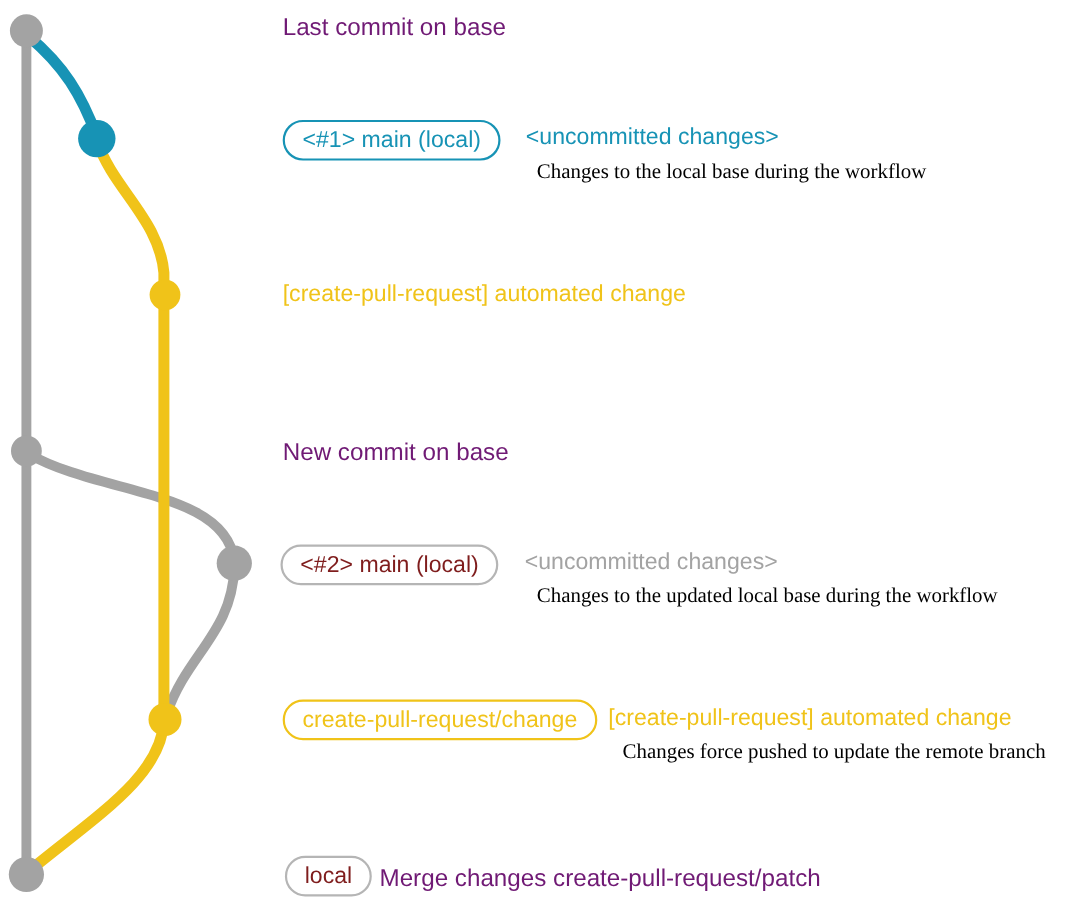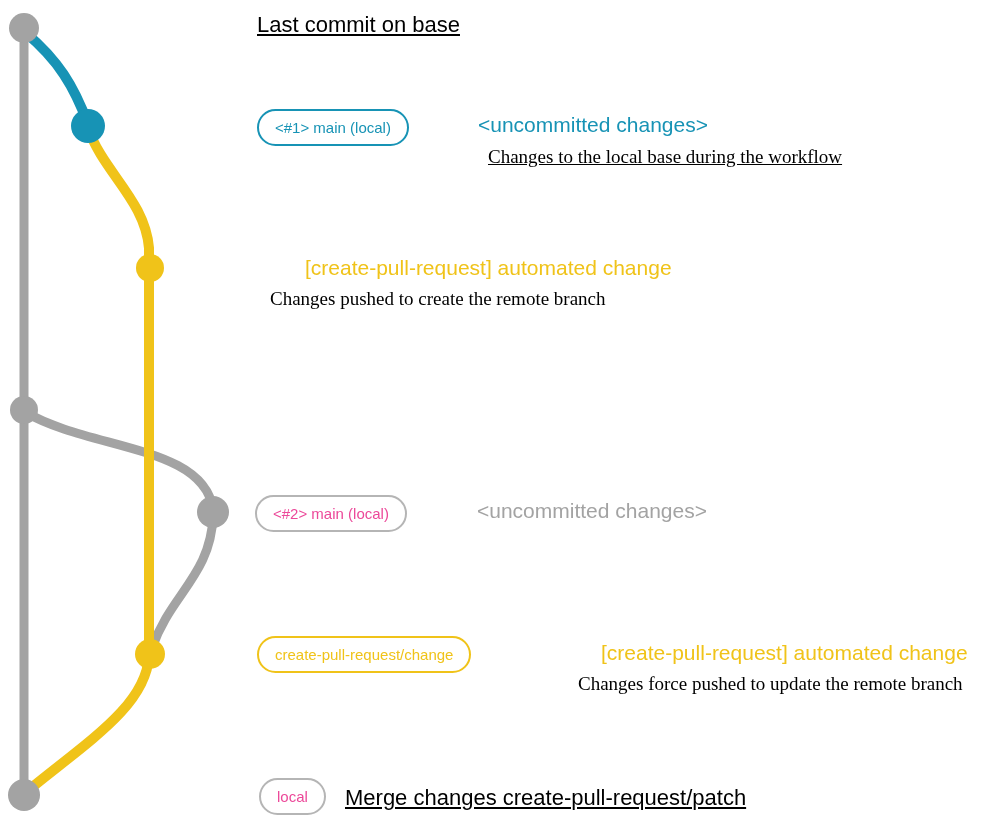--- a/index.html
+++ b/index.html
@@ -6,46 +6,46 @@
   .stage {
     position: relative;
     width: 981px;
     height: 827px;
     background: #ffffff;
     overflow: hidden;
     font-family: "Liberation Sans", sans-serif;
   }
   .graph-svg { position: absolute; left: 0; top: 0; }
   .label { position: absolute; white-space: nowrap; }
-  .gray-heading { font-size: 22px; color: #000000; text-decoration: underline; }
+  .gray-heading { font-size: 22px; color: #701a75; }
   .blue-title   { font-size: 21px; color: #1793b5; }
-  .yellow-title { font-size: 21px; color: #f0c319; margin-left: 48px; }
+  .yellow-title { font-size: 21px; color: #f0c319; }
   .gray-title   { font-size: 21px; color: #a3a3a3; }
   .desc {
     font-family: "Liberation Serif", serif;
     font-size: 19px;
     color: #000000;
   }
   .badge {
     position: absolute;
     display: inline-flex;
     align-items: center;
     justify-content: center;
     height: 37px;
     padding: 0 16px;
     box-sizing: border-box;
     border: 2px solid;
     border-radius: 19px;
-    font-size: 15px;
+    font-size: 21px;
     white-space: nowrap;
     background: #ffffff;
   }
   .badge.blue   { color: #1793b5; border-color: #1793b5; }
   .badge.yellow { color: #f0c319; border-color: #f0c319; }
-  .badge.gray   { color: #ec4899; border-color: #b5b5b5; }
+  .badge.gray   { color: #7f1d1d; border-color: #b5b5b5; }
 </style>
 </head>
 <body>
 
 <div class="stage">
 
   <svg class="graph-svg" width="981" height="827" viewBox="0 0 981 827">
 
     <line x1="24" y1="28" x2="24" y2="794" stroke-width="9" stroke-linecap="round" stroke="#a3a3a3"></line>
 
@@ -65,29 +65,30 @@
     <circle cx="24" cy="410" r="14" fill="#a3a3a3"></circle>
     <circle cx="213" cy="512" r="16" fill="#a3a3a3"></circle>
     <circle cx="150" cy="654" r="15" fill="#f0c319"></circle>
     <circle cx="24" cy="795" r="16" fill="#a3a3a3"></circle>
   </svg>
 
   <div class="label gray-heading" style="left:257px; top:12px;">Last commit on base</div>
 
   <div class="badge blue" style="left:257px; top:109px;">&lt;#1&gt; main (local)</div>
   <div class="label blue-title" style="left:478px; top:113px;">&lt;uncommitted changes&gt;</div>
-  <div class="label desc" style="left:488px; top:146px;text-decoration:underline;">Changes to the local base during the workflow</div>
+  <div class="label desc" style="left:488px; top:146px;">Changes to the local base during the workflow</div>
 
   <div class="label yellow-title" style="left:257px; top:256px;">[create-pull-request] automated change</div>
-  <div class="label desc" style="left:270px; top:288px;">Changes pushed to create the remote branch</div>
 
+  <div class="label gray-heading" style="left:257px; top:398px;">New commit on base</div>
 
   <div class="badge gray" style="left:255px; top:495px;">&lt;#2&gt; main (local)</div>
   <div class="label gray-title" style="left:477px; top:499px;">&lt;uncommitted changes&gt;</div>
+  <div class="label desc" style="left:488px; top:531px;">Changes to the updated local base during the workflow</div>
 
   <div class="badge yellow" style="left:257px; top:636px;">create-pull-request/change</div>
   <div class="label yellow-title" style="left:553px; top:641px;">[create-pull-request] automated change</div>
-  <div class="label desc" style="left:578px; top:673px;">Changes force pushed to update the remote branch</div>
+  <div class="label desc" style="left:566px; top:673px;">Changes force pushed to update the remote branch</div>
 
   <div class="badge gray" style="left:259px; top:778px;">local</div>
   <div class="label gray-heading" style="left:345px; top:785px;">Merge changes create-pull-request/patch</div>
 
 </div>
 
 </body></html>

